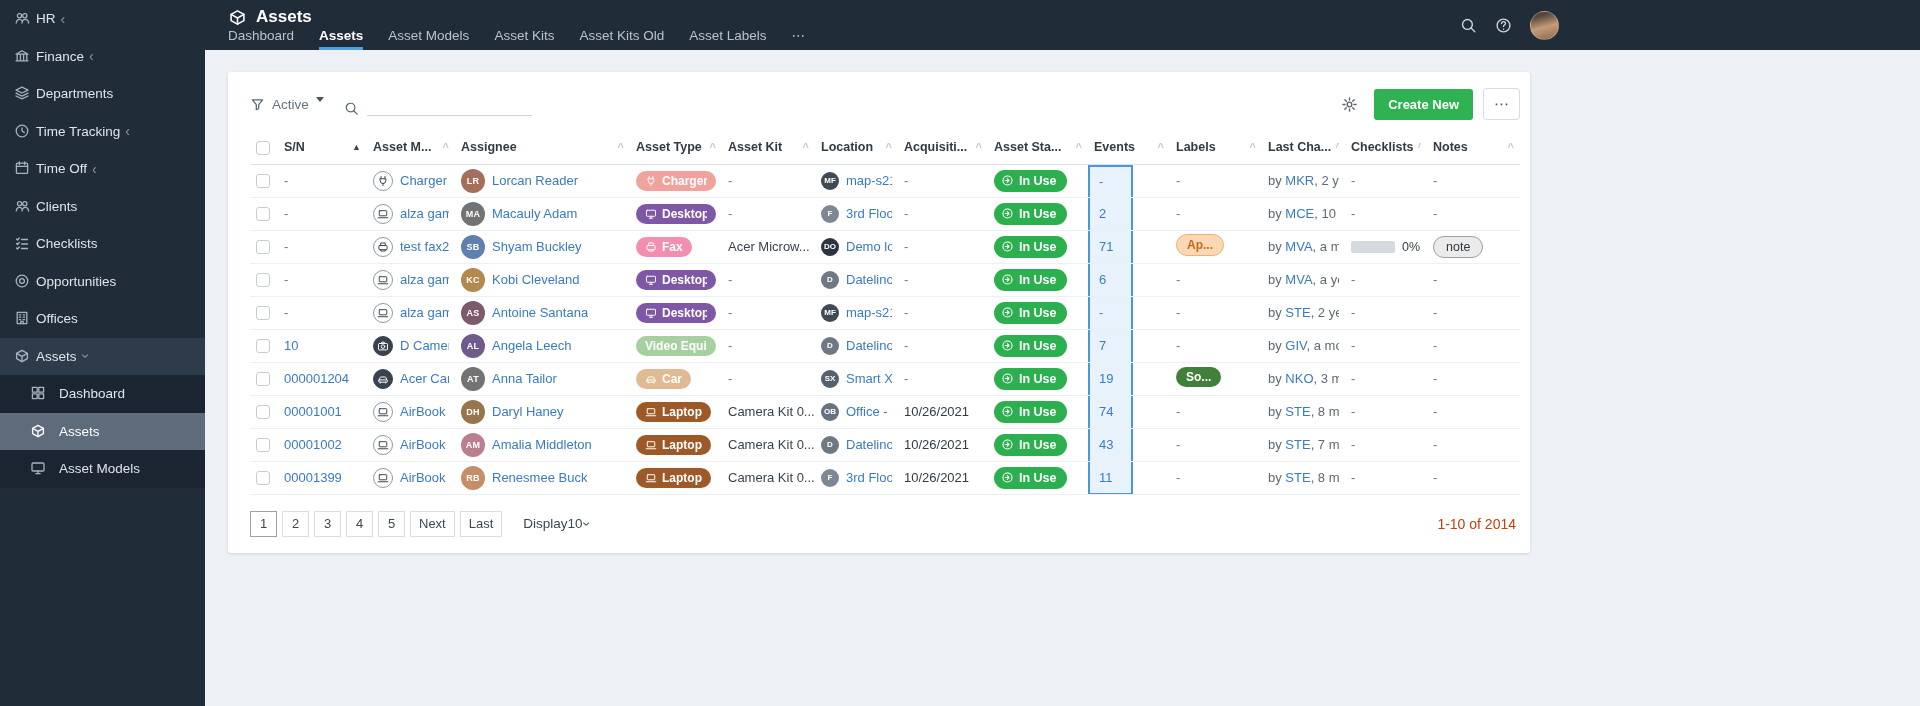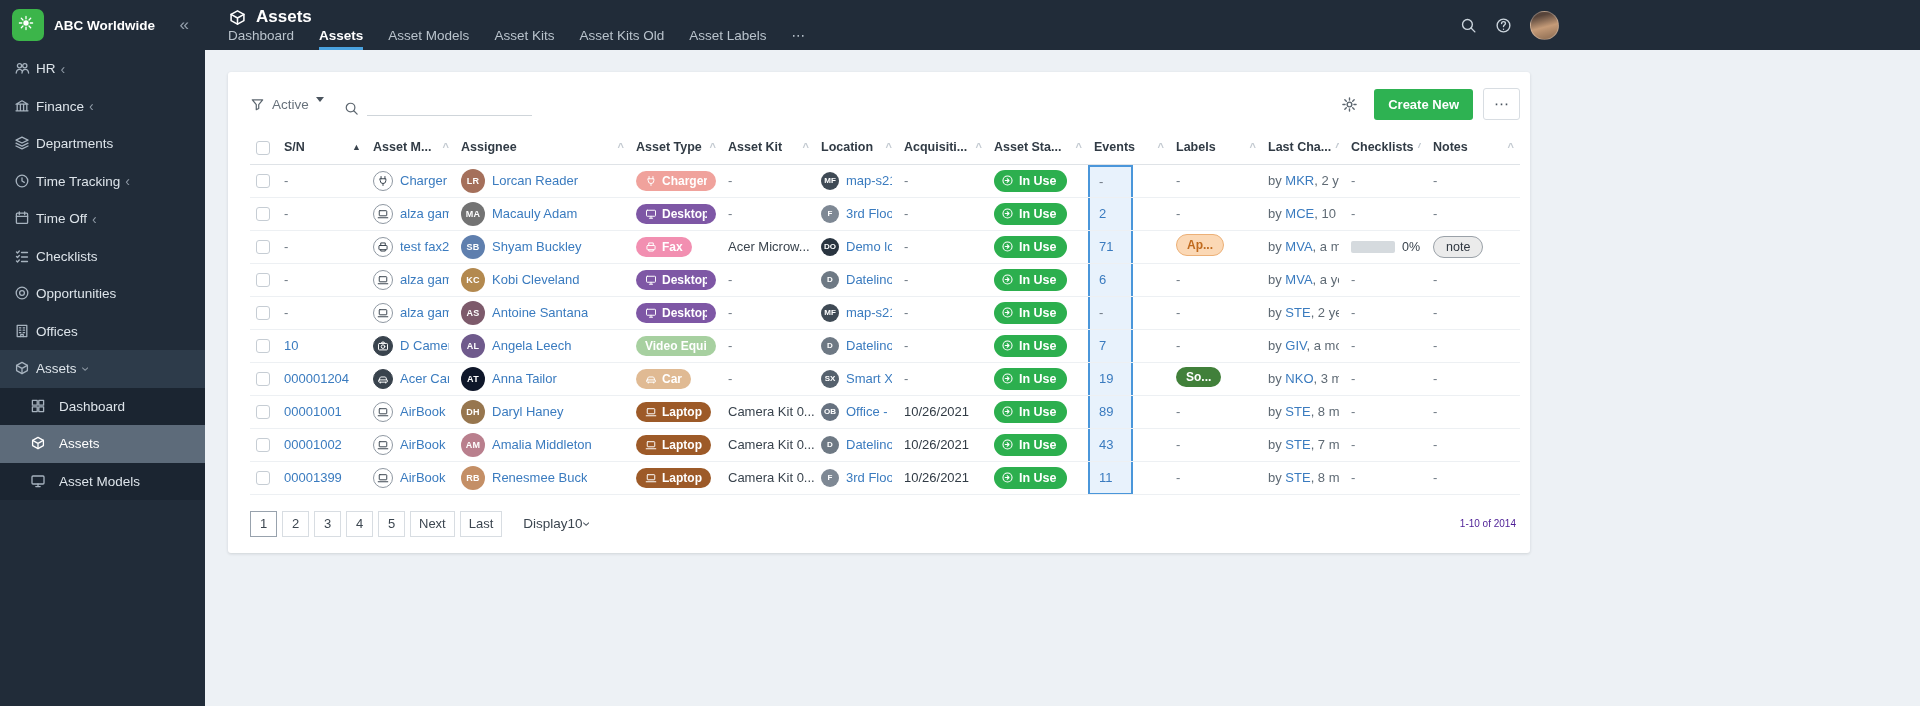--- a/index.html
+++ b/index.html
@@ -92,40 +92,28 @@
   .progress-text{font-size:12.5px;color:#39434d}
   .note-chip{display:inline-block;background:#ebebeb;border:1px solid #9aa1a8;border-radius:12px;padding:3px 12px;font-size:12.5px;color:#2f3740;cursor:pointer}
 
   
   .pager-row{display:flex;align-items:center;margin-top:16px;gap:5px}
   .pages{display:contents}
   .page-btn{min-width:27px;height:26px;border:1px solid #d8dde2;background:#fff;font-size:13px;color:#3c4650;display:inline-flex;align-items:center;justify-content:center;padding:0 8px;cursor:pointer}
   .page-btn.active{border-color:#98a2ad}
   .display-group{display:flex;align-items:center;margin-left:16px;font-size:13.5px;color:#3c4650;cursor:pointer}
   .chev-d{display:inline-block;transform:rotate(-90deg);color:#4a545e;font-size:14px}
-  .range{margin-left:auto;font-size:10px;color:#4c1d95;padding-right:4px}
+  .range{margin-left:auto;font-size:14px;color:#c2410c;padding-right:4px}
 </style>
 </head>
 <body>
 
 <div class="app">
 
   <aside class="sidebar">
-    <div class="logo-row">
-      <div class="logo">
-          <span class="nav-ic" style="width:20px;height:20px;color:#fff">
-            <svg viewBox="0 0 16 16" fill="none" stroke="currentColor" stroke-width="1.3" stroke-linecap="round" stroke-linejoin="round">
-              <circle cx="8" cy="8" r="2.7" fill="#fff" stroke="none"></circle>
-              <path d="M8 1.4v2.4M8 12.2v2.4M1.4 8h2.4M12.2 8h2.4M3.3 3.3l1.7 1.7M11 11l1.7 1.7M12.7 3.3L11 5M5 11l-1.7 1.7"></path>
-            </svg>
-          </span>
-        </div>
-      <div class="company">ABC Worldwide</div>
-      <div class="collapse">«</div>
-    </div>
     <nav id="side-nav">
         <div class="nav-item">
           <span class="nav-ic">
             <svg viewBox="0 0 16 16" fill="none" stroke="currentColor" stroke-width="1.3" stroke-linecap="round" stroke-linejoin="round">
               <circle cx="5.5" cy="5.8" r="2.1"></circle>
               <circle cx="10.8" cy="5.8" r="2.1"></circle>
               <path d="M2.2 13c.3-2.2 1.6-3.6 3.3-3.6 1.1 0 2 .5 2.6 1.4"></path>
               <path d="M8 13c.3-2.2 1.6-3.6 3.3-3.6s3 1.4 3.3 3.6"></path>
             </svg>
           </span>
@@ -163,20 +151,31 @@
         </div>
         <div class="nav-item">
           <span class="nav-ic">
             <svg viewBox="0 0 16 16" fill="none" stroke="currentColor" stroke-width="1.3" stroke-linecap="round" stroke-linejoin="round">
               <rect x="2.4" y="3.2" width="11.2" height="10.2" rx="1"></rect>
               <path d="M2.4 6.4h11.2M5.3 1.8v2.8M10.7 1.8v2.8"></path>
             </svg>
           </span>
           <span class="nav-label">Time Off</span>
           <span class="chev">‹</span>
+        </div>
+        <div class="nav-item">
+          <span class="nav-ic">
+            <svg viewBox="0 0 16 16" fill="none" stroke="currentColor" stroke-width="1.3" stroke-linecap="round" stroke-linejoin="round">
+              <circle cx="5.5" cy="5.8" r="2.1"></circle>
+              <circle cx="10.8" cy="5.8" r="2.1"></circle>
+              <path d="M2.2 13c.3-2.2 1.6-3.6 3.3-3.6 1.1 0 2 .5 2.6 1.4"></path>
+              <path d="M8 13c.3-2.2 1.6-3.6 3.3-3.6s3 1.4 3.3 3.6"></path>
+            </svg>
+          </span>
+          <span class="nav-label">Clients</span>
         </div>
         <div class="nav-item">
           <span class="nav-ic">
             <svg viewBox="0 0 16 16" fill="none" stroke="currentColor" stroke-width="1.3" stroke-linecap="round" stroke-linejoin="round">
               <path d="M2.5 4l1 1 1.8-2M2.5 8.5l1 1 1.8-2M2.5 13l1 1 1.8-2"></path>
               <path d="M7.5 4.5h6M7.5 9h6M7.5 13.5h6"></path>
             </svg>
           </span>
           <span class="nav-label">Checklists</span>
         </div>
@@ -775,21 +774,21 @@
                         <path d="M3 9.2l1.1-3a1.4 1.4 0 011.3-.9h5.2a1.4 1.4 0 011.3.9l1.1 3"></path>
                         <rect x="2.2" y="9.2" width="11.6" height="3" rx="0.8"></rect>
                         <path d="M4.4 12.2v1.2M11.6 12.2v1.2"></path>
                       </svg>
                     </span>
                     <a class="clip">Acer Car - C</a>
                   </div>
                 </td>
                 <td>
                   <div class="cflex">
-                    <span class="avatar" style="background:#0f172a">AT</span>
+                    <span class="avatar" style="background:#737373">AT</span>
                     <a class="clip">Anna Tailor</a>
                   </div>
                 </td>
                 <td><span class="type-pill" style="background:#e0ba93">
                     <span class="pill-ic">
                       <svg viewBox="0 0 16 16" fill="none" stroke="currentColor" stroke-width="1.3" stroke-linecap="round" stroke-linejoin="round">
                         <path d="M3 9.2l1.1-3a1.4 1.4 0 011.3-.9h5.2a1.4 1.4 0 011.3.9l1.1 3"></path>
                         <rect x="2.2" y="9.2" width="11.6" height="3" rx="0.8"></rect>
                         <path d="M4.4 12.2v1.2M11.6 12.2v1.2"></path>
                       </svg>
@@ -866,21 +865,21 @@
                     <span style="display:inline-flex">
                       <svg viewBox="0 0 16 16" fill="none" stroke="currentColor" stroke-width="1.3" stroke-linecap="round" stroke-linejoin="round">
                         <circle cx="8" cy="8" r="5.6"></circle>
                         <path d="M5.2 8h4.6M7.6 5.8L9.9 8l-2.3 2.2"></path>
                       </svg>
                     </span>
                     <span>In Use</span>
                   </span></td>
                 <td class="ev-td">
                   <div class="ev-box">
-                    <a>89</a>
+                    <a>74</a>
                   </div>
                 </td>
                 <td><span class="dash">-</span></td>
                 <td>
                   <span class="last-cha">by <a>STE</a>, 8 month</span>
                 </td>
                 <td><span class="dash">-</span></td>
                 <td><span class="dash">-</span></td>
               </tr>
               <tr>

